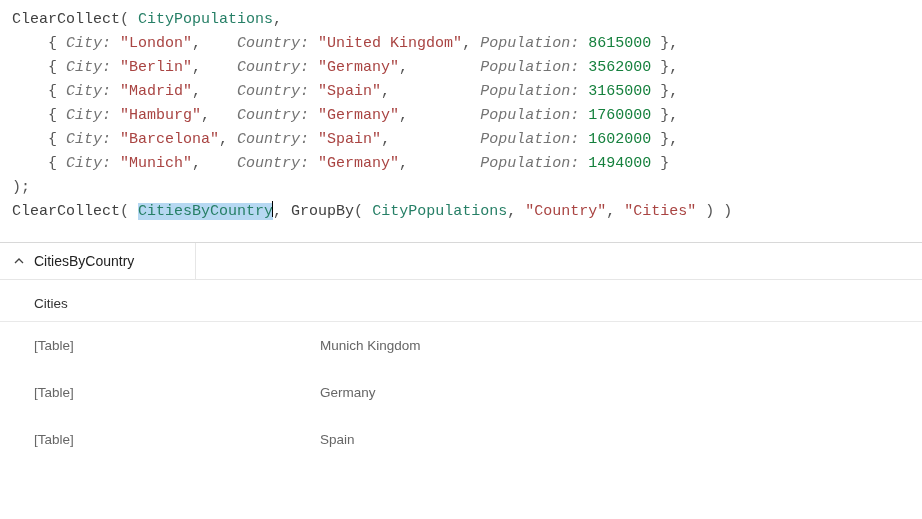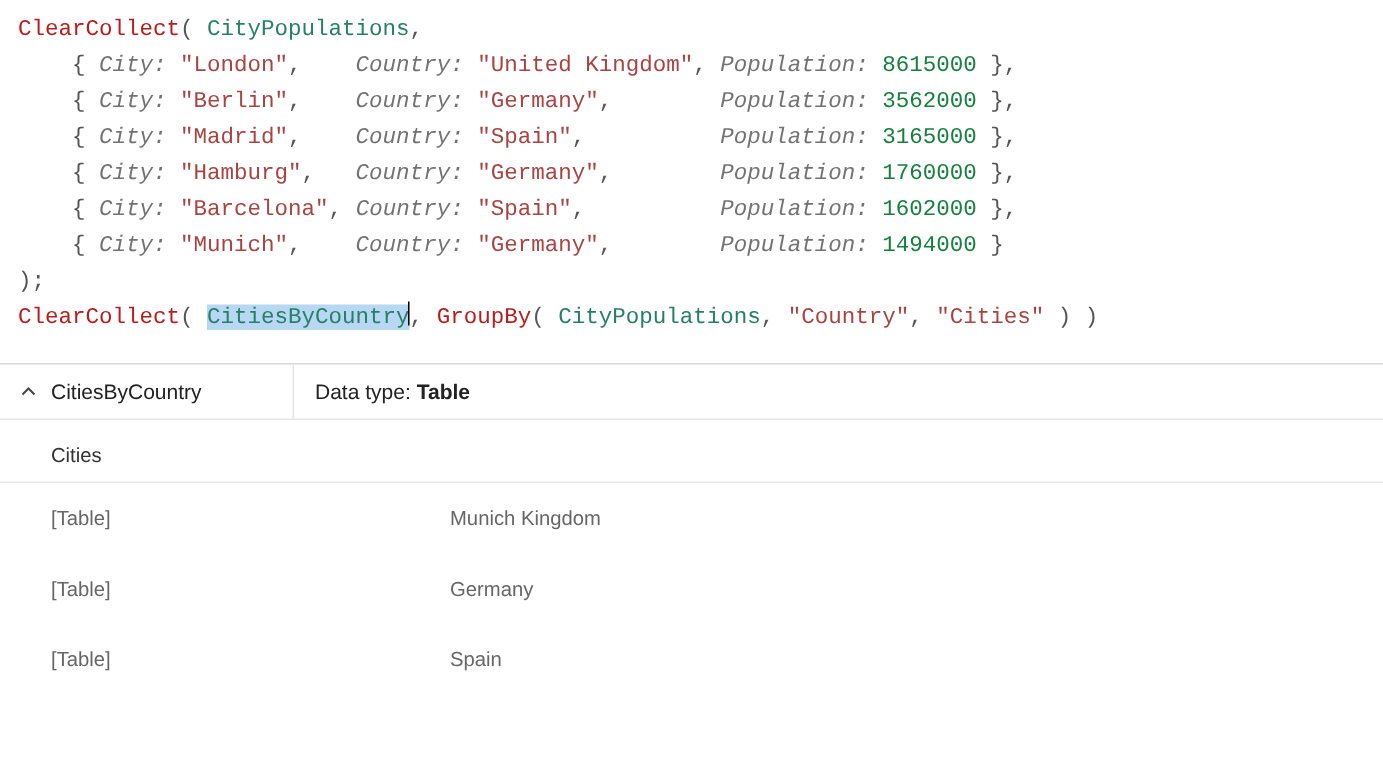--- a/index.html
+++ b/index.html
@@ -9,21 +9,21 @@
       background: #fff;
       color: #333;
       width: 922px;
     }
     .code-area {
       padding: 8px 12px 14px 12px;
       line-height: 1.6;
       white-space: pre;
       font-family: Consolas, 'Courier New', monospace;
     }
-    .tok-fn { color: #b91c1c; }
+    .tok-fn { color: #404040; }
     .tok-id { color: #267f66; }
     .tok-str { color: #a94442; }
     .tok-num { color: #15803d; }
     .tok-punc { color: #555; }
     .tok-plain { color: #737373; font-style: italic; }
     .sel {
       background: #b6d8f2;
     }
     .cursor {
       display: inline-block;
@@ -69,20 +69,21 @@
     .result-type-cell .typeval { font-weight: 600; }
     .table-area {
       font-family: 'Segoe UI', Arial, sans-serif;
       font-size: 13.5px;
       color: #444;
       padding: 6px 0 12px 0;
     }
     .table-row {
       display: flex;
       align-items: center;
+      gap: 20px;
     }
     .table-head {
       border-bottom: 1px solid #e9e9e9;
       color: #333;
     }
     .cell-a {
       width: 300px;
       padding: 10px 0 10px 34px;
     }
     .cell-b {
@@ -113,24 +114,20 @@
 
 <div class="result-header">
   <div class="result-name-cell">
     <span class="chev">
       <svg viewBox="0 0 10 10" width="10" height="10">
           <polyline points="1,7 5,3 9,7" fill="none" stroke="#444" stroke-width="1.3"></polyline>
         </svg>
     </span>
     <span>CitiesByCountry</span>
   </div>
-  <div class="result-type-cell">
-    <span>Data type:</span>
-    <span class="typeval">Table</span>
-  </div>
 </div>
 
 <div class="table-area">
   <div class="table-row table-head">
     <div class="cell-a">Cities</div>
   </div>
   <div class="table-body" id="table-body">
       <div class="table-row">
         <div class="cell-a">[Table]</div>
         <div class="cell-b">Munich Kingdom</div>

